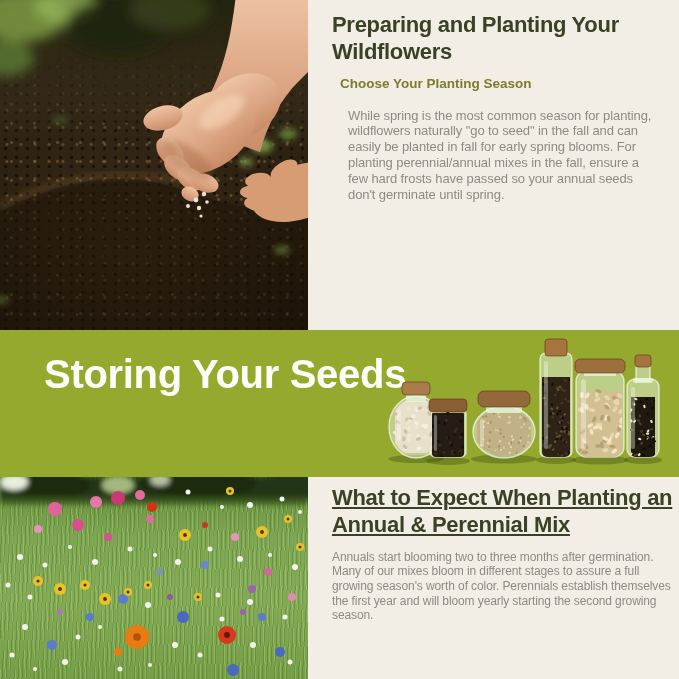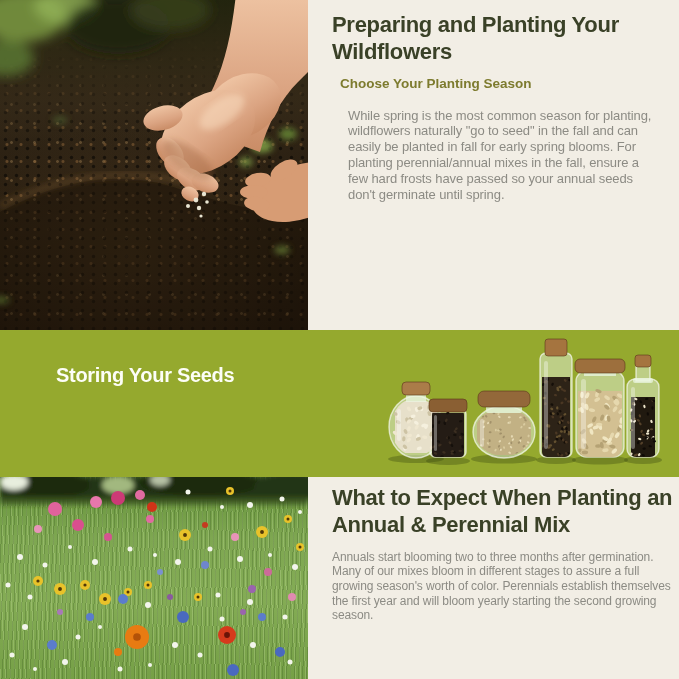--- a/index.html
+++ b/index.html
@@ -27,34 +27,34 @@
   .panel-top{position:absolute;left:332px;top:0;width:340px;}
   .h-big{
     margin:12px 0 0 0;font-size:22px;line-height:1.22;font-weight:700;
     letter-spacing:-.3px;color:#3a4127;
   }
   .tip{margin-top:11px;}
   .tip h3{margin:0 0 2px 8px;font-size:13.5px;line-height:1.1;font-weight:700;color:#7d7b2e;}
   .tip p{margin:16px;font-size:13px;line-height:1.22;color:#8c8b84;letter-spacing:-.1px;}
   
   .band{position:absolute;left:0;top:330px;width:679px;height:147px;background:#95a92e;}
-  .band-title{position:absolute;left:44px;top:22px;margin:12px;font-size:20px;font-weight:700;color:#fdfef7;letter-spacing:-.3px;}
+  .band-title{position:absolute;left:44px;top:22px;margin:0;font-size:40px;font-weight:700;color:#fdfef7;letter-spacing:-.3px;}
   .band-body{position:absolute;left:44px;top:66px;width:300px;margin:0;font-size:13px;line-height:1.28;color:#fdfef7;letter-spacing:-.1px;}
   .jars{position:absolute;left:385px;top:5px;width:282px;height:134px;}
   
   .photo-meadow{
     position:absolute;left:0;top:477px;width:308px;height:202px;overflow:hidden;
     background:
       repeating-linear-gradient(93deg, rgba(38,66,20,.22) 0 1px, transparent 1px 4px),
       repeating-linear-gradient(87deg, rgba(224,242,186,.22) 0 1px, transparent 1px 5px),
       linear-gradient(180deg,#4e6c2e 0%, #6f9a43 12%, #7ea751 30%, #84ac55 60%, #76a047 100%);
   }
   .photo-meadow svg{position:absolute;left:0;top:0;}
   .panel-bottom{position:absolute;left:332px;top:477px;width:346px;}
-  .panel-bottom .h-big{margin-top:8px;}
+  .panel-bottom .h-big{margin-top:8px;text-decoration:underline;}
   .panel-bottom p{margin:11px 0 0 0;font-size:12px;line-height:1.22;color:#8c8b84;letter-spacing:-.1px;}
 </style>
 </head>
 <body>
 
 <div class="canvas">
 
   <div class="photo-soil">
     <svg width="308" height="330" viewBox="0 0 308 330">
       <defs>

